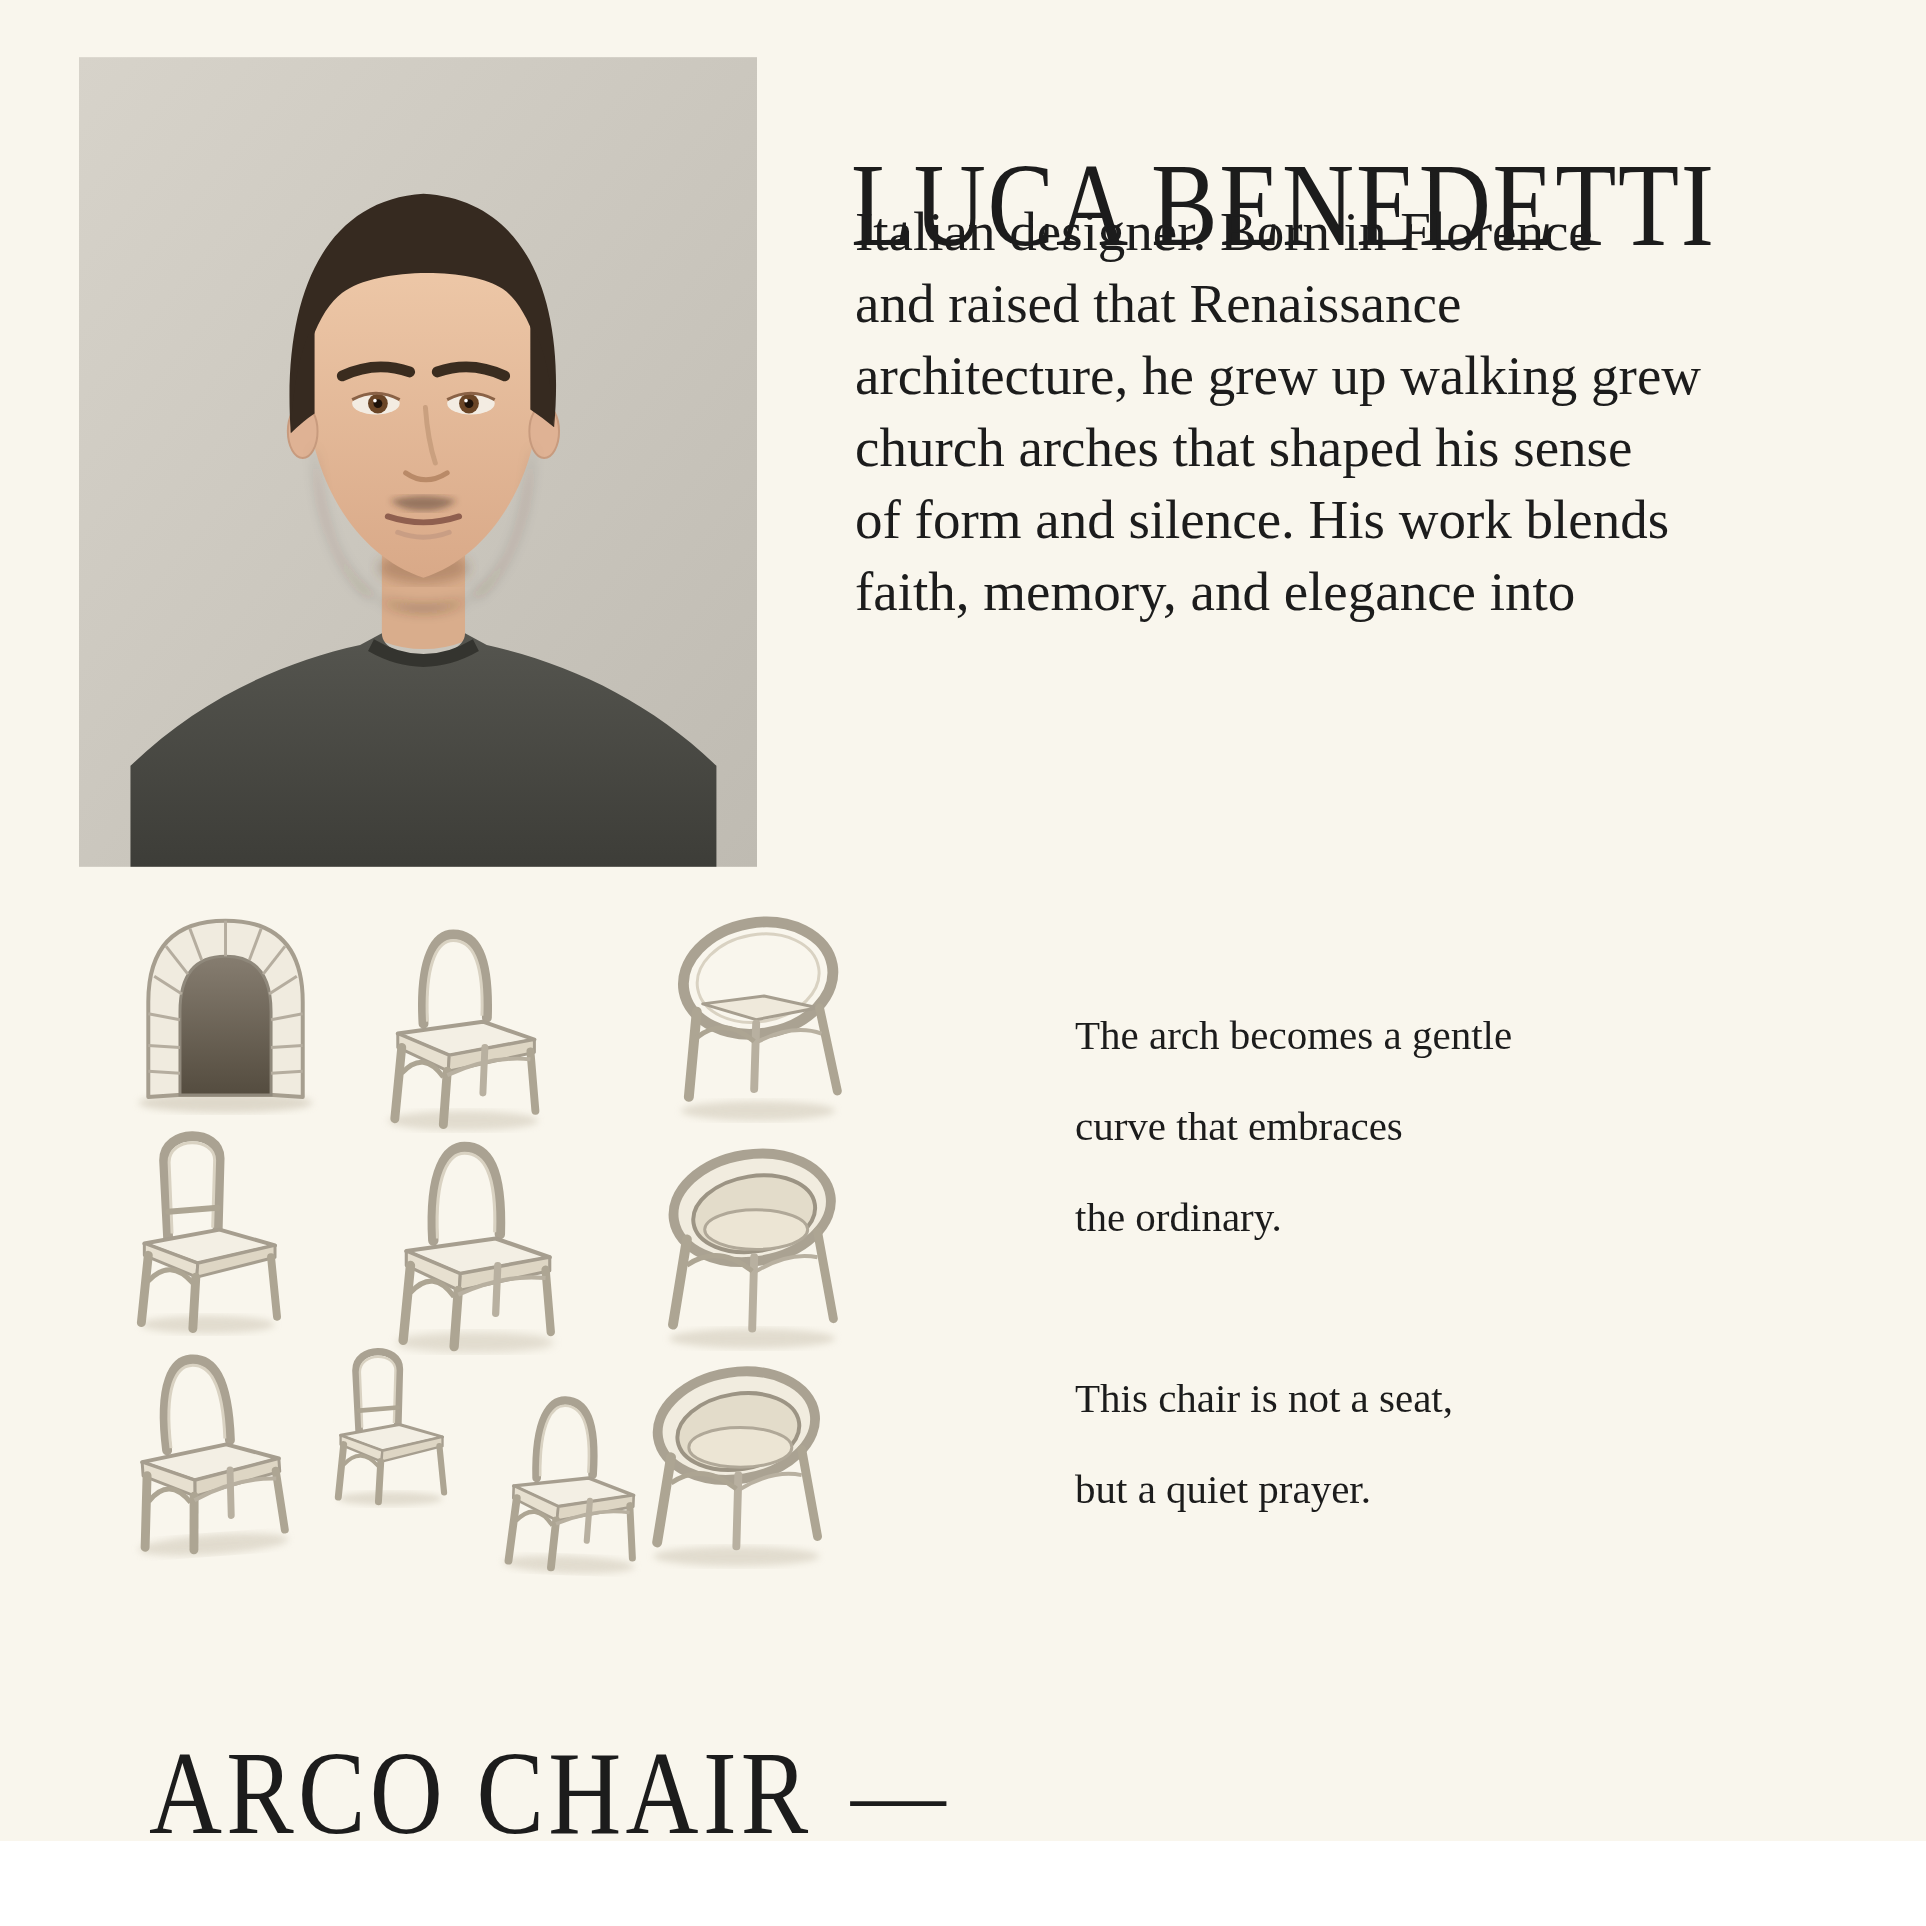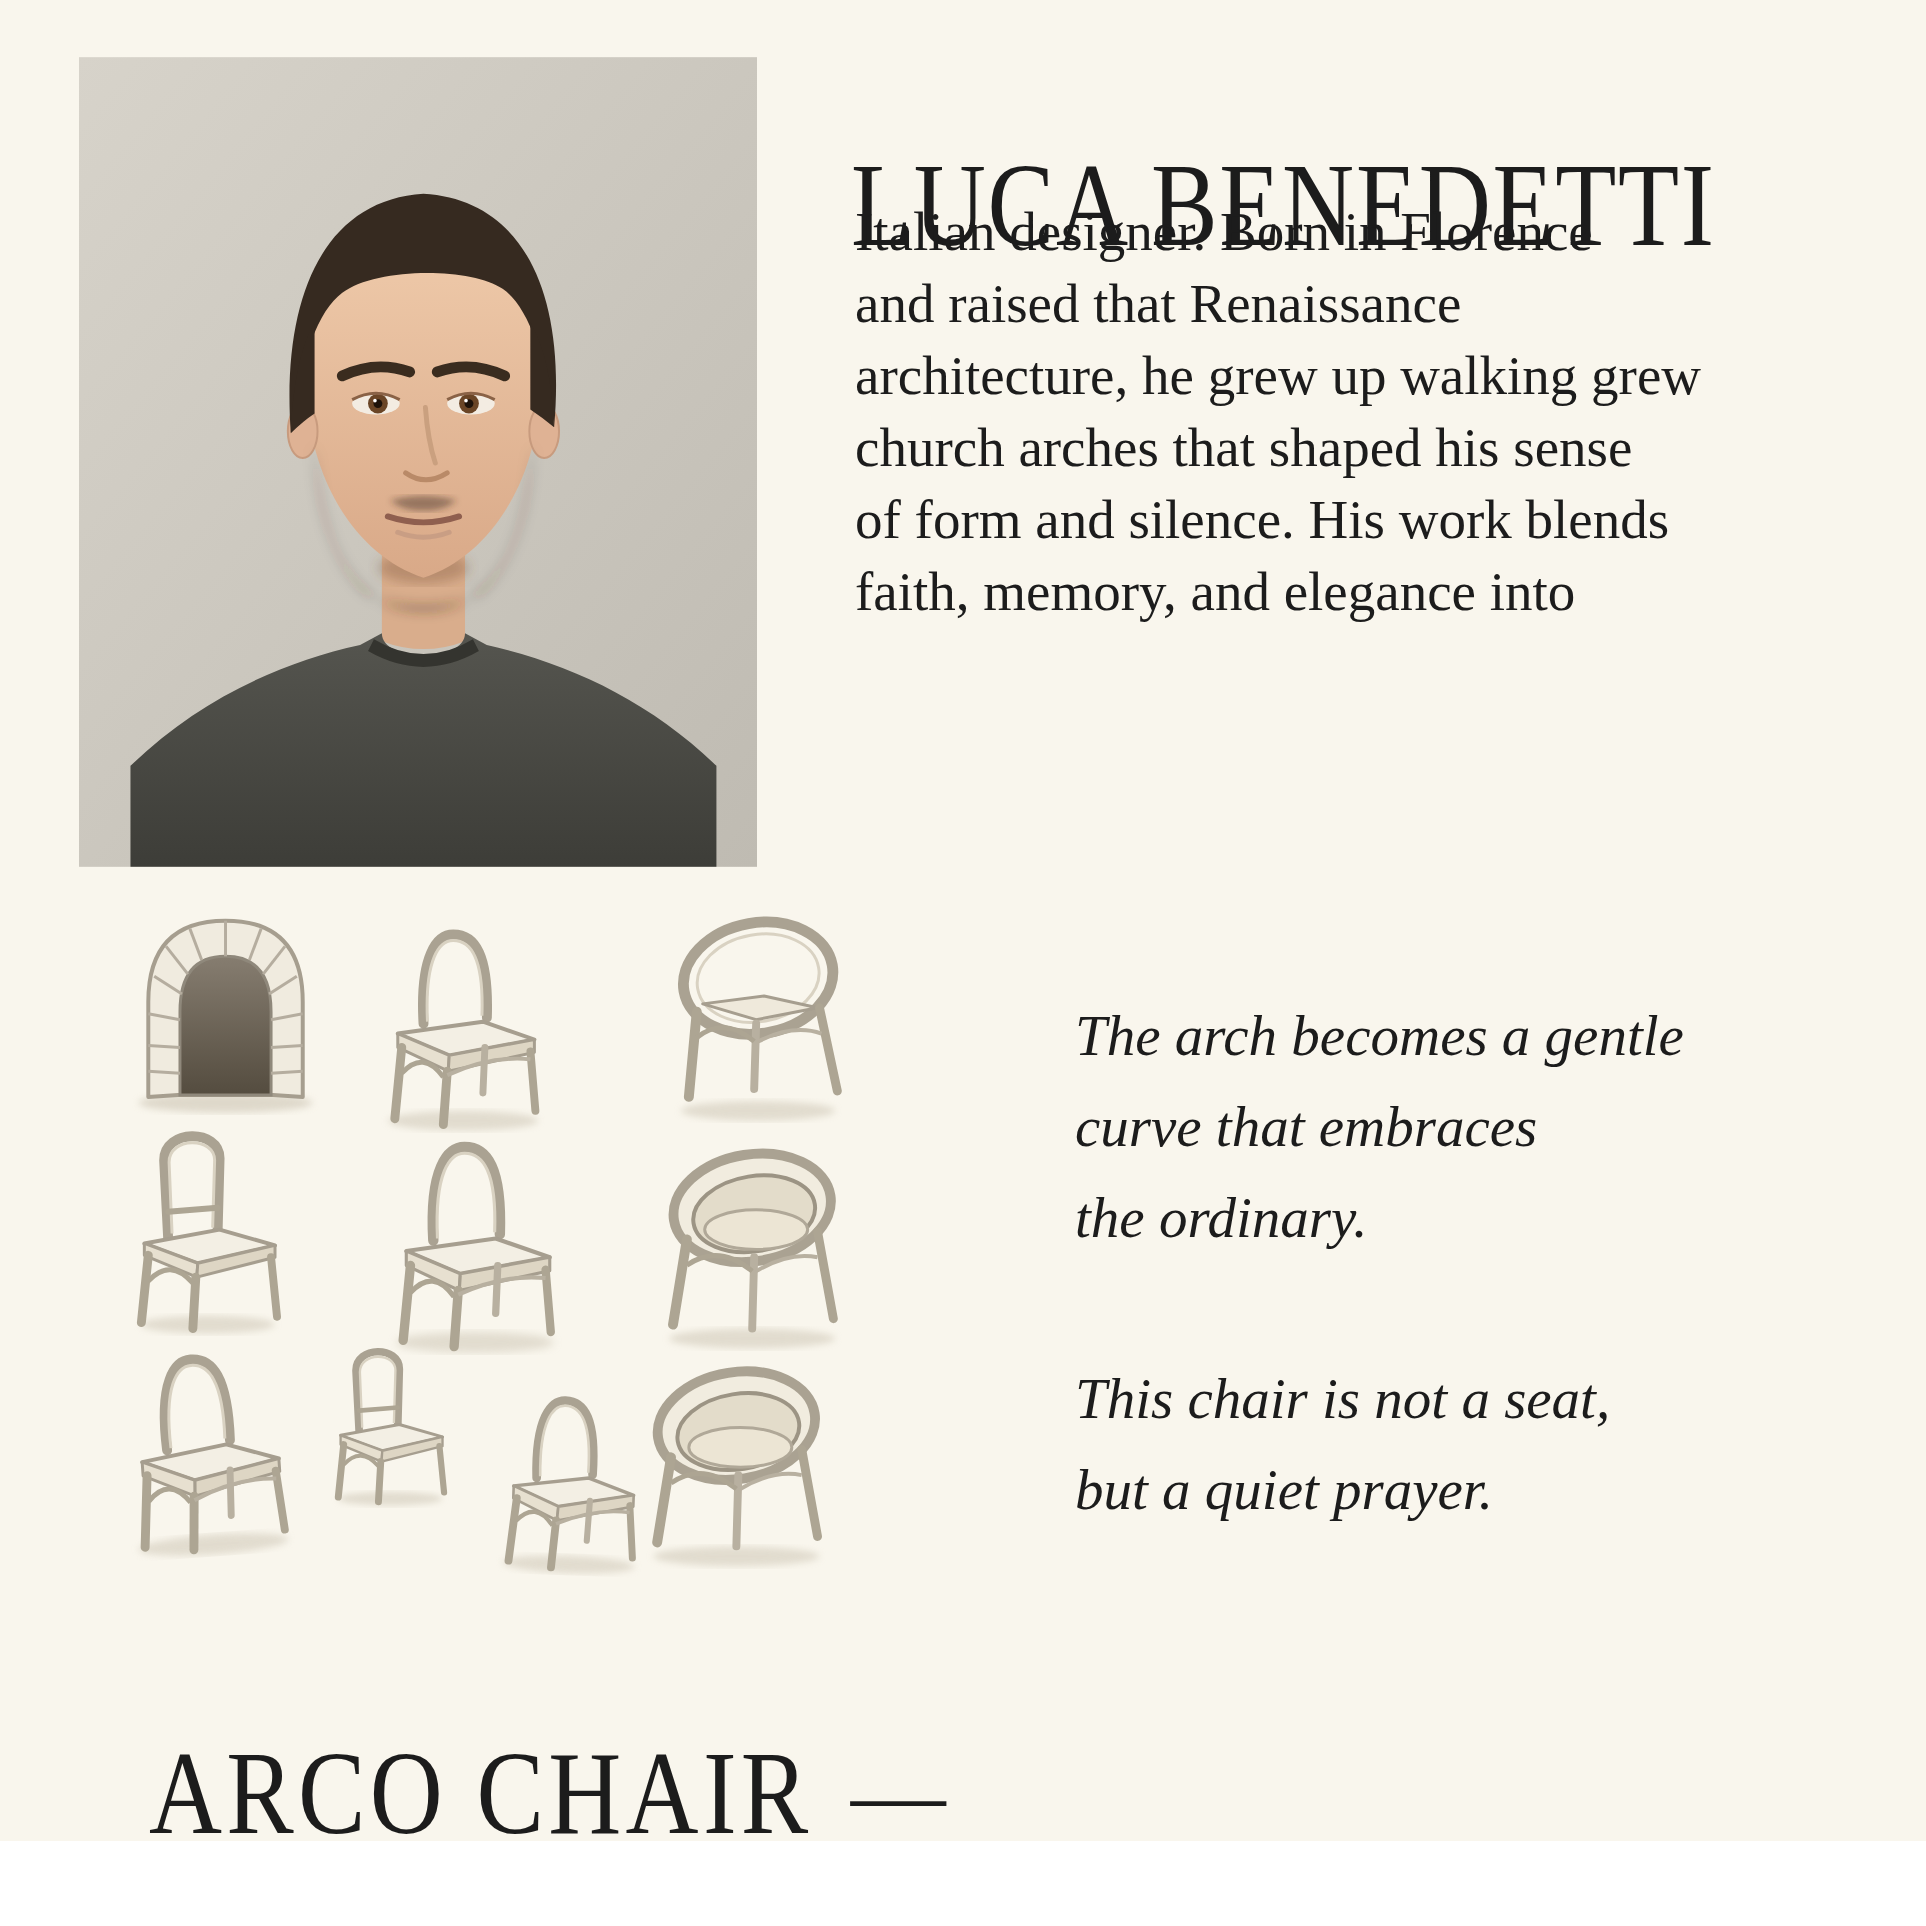--- a/index.html
+++ b/index.html
@@ -25,22 +25,22 @@
     transform:scaleX(0.84);transform-origin:left top;
   }
   
   .bio{
     position:absolute;left:855px;top:196px;width:1059px;
     font-size:55px;line-height:72px;
   }
   .bio-line{white-space:nowrap;}
   
   .quote{
-    position:absolute;font-style:italic;
-    font-size:57px;line-height:91px;
+    position:absolute;
+    font-size:41px;line-height:91px;
   }
   .quote-1{left:1075px;top:990px;}
   .quote-2{left:1075px;top:1353px;}
   .quote-line{white-space:nowrap;}
   
   .sketches{position:absolute;left:59px;top:891px;width:832px;height:792px;}
   .sketches svg{display:block;width:100%;height:100%;}
   
   .footer{
     position:absolute;left:149px;top:1725px;

